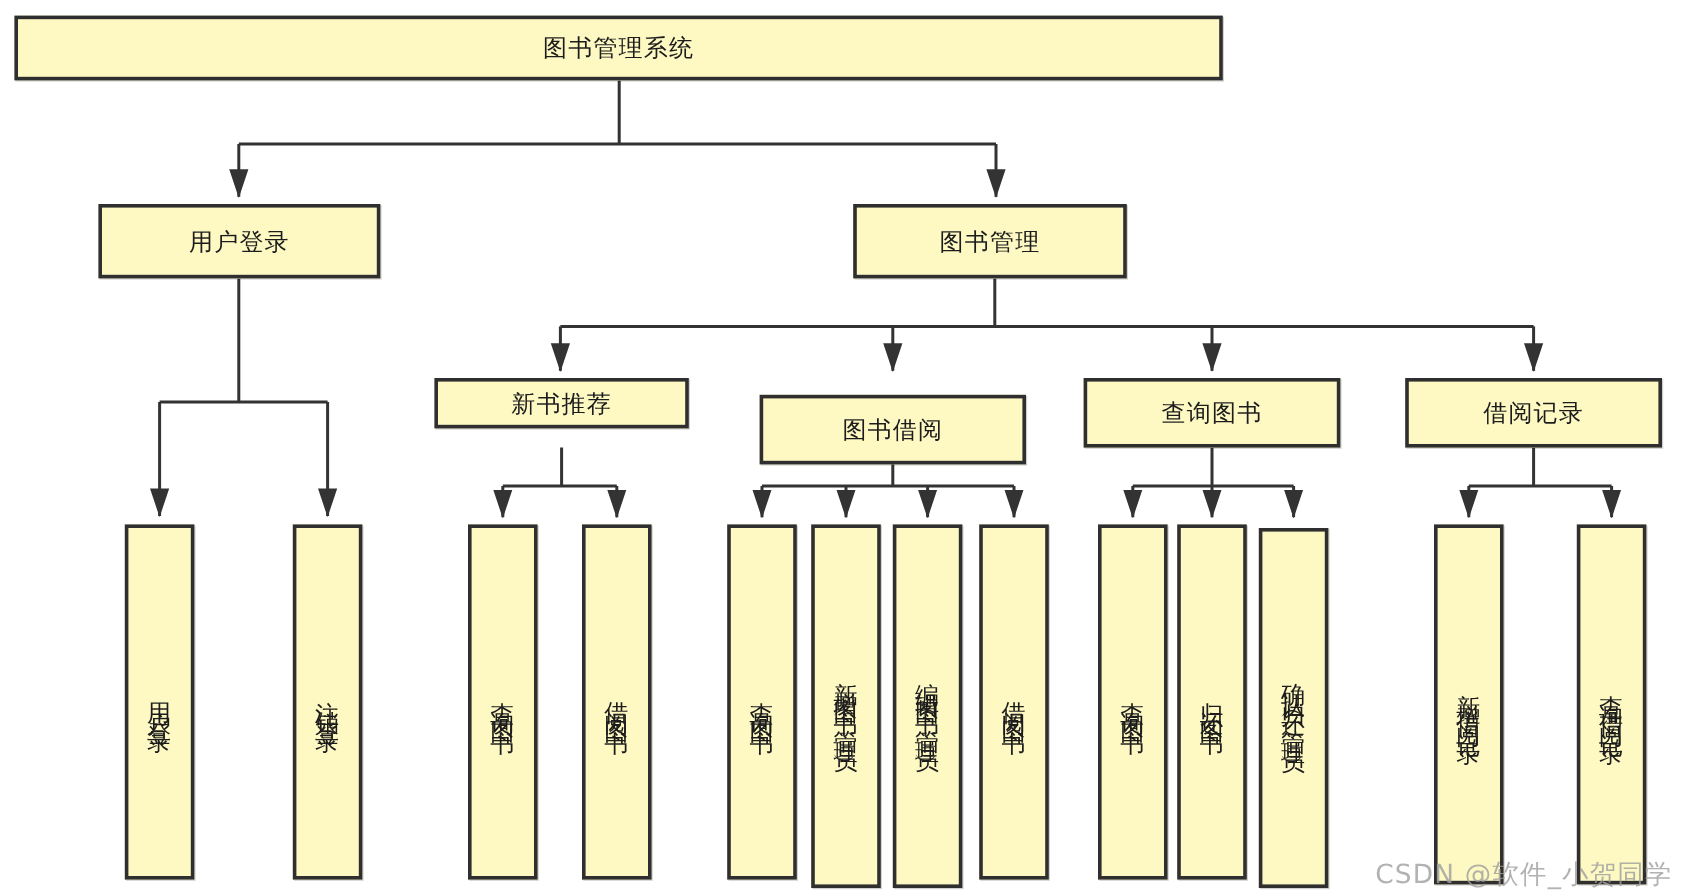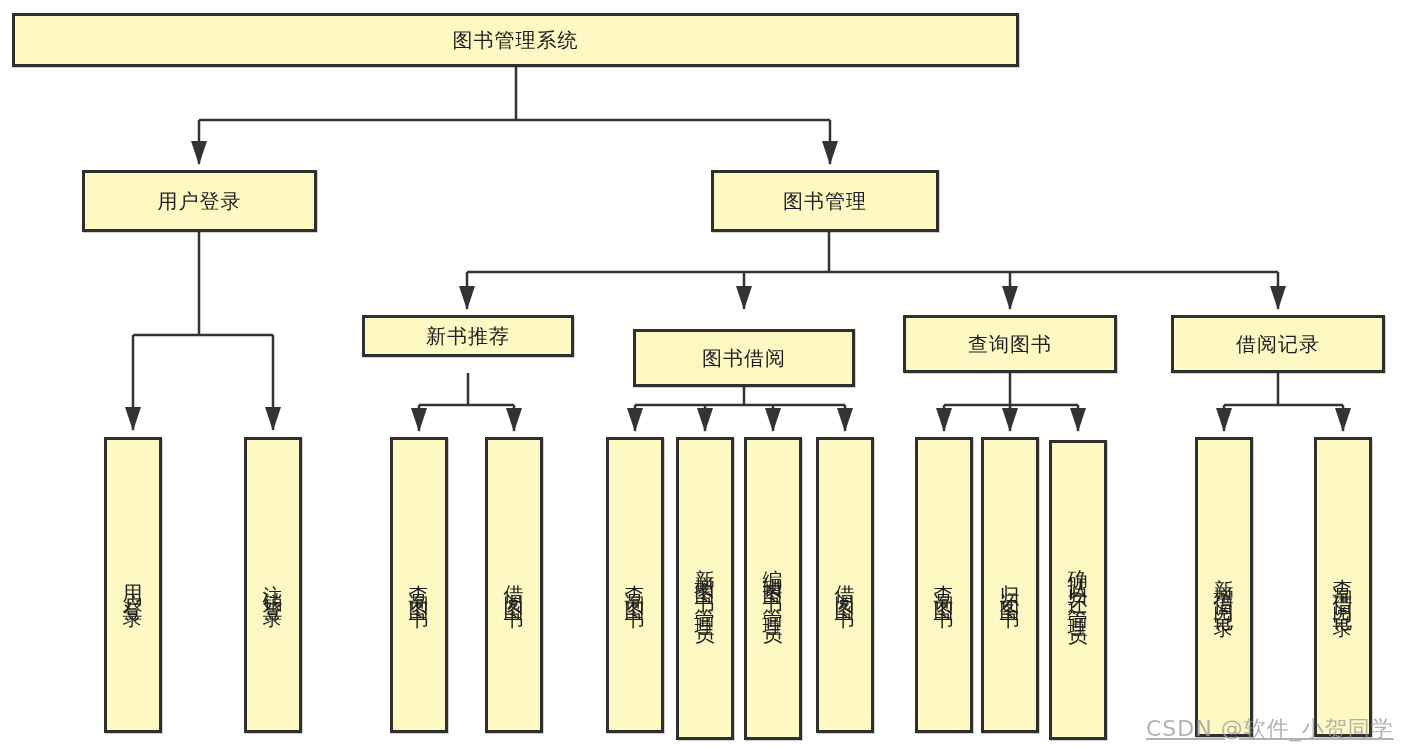--- a/index.html
+++ b/index.html
@@ -50,21 +50,20 @@
   #watermark {
     position: absolute;
     left: 1146px;
     top: 714px;
     font-size: 22px;
     color: #9f9f9f;
     opacity: 0.8;
     z-index: 5;
     white-space: nowrap;
     letter-spacing: 1px;
-    text-decoration: underline;
   }
 </style>
 </head>
 <body>
 
 <div id="stage">
 
   <svg id="wires" viewBox="0 0 1405 747" xmlns="http://www.w3.org/2000/svg">
     <defs>
       <marker id="arrow" markerUnits="userSpaceOnUse" viewBox="0 0 24 18" markerWidth="24" markerHeight="18" refX="23" refY="9" orient="auto">

